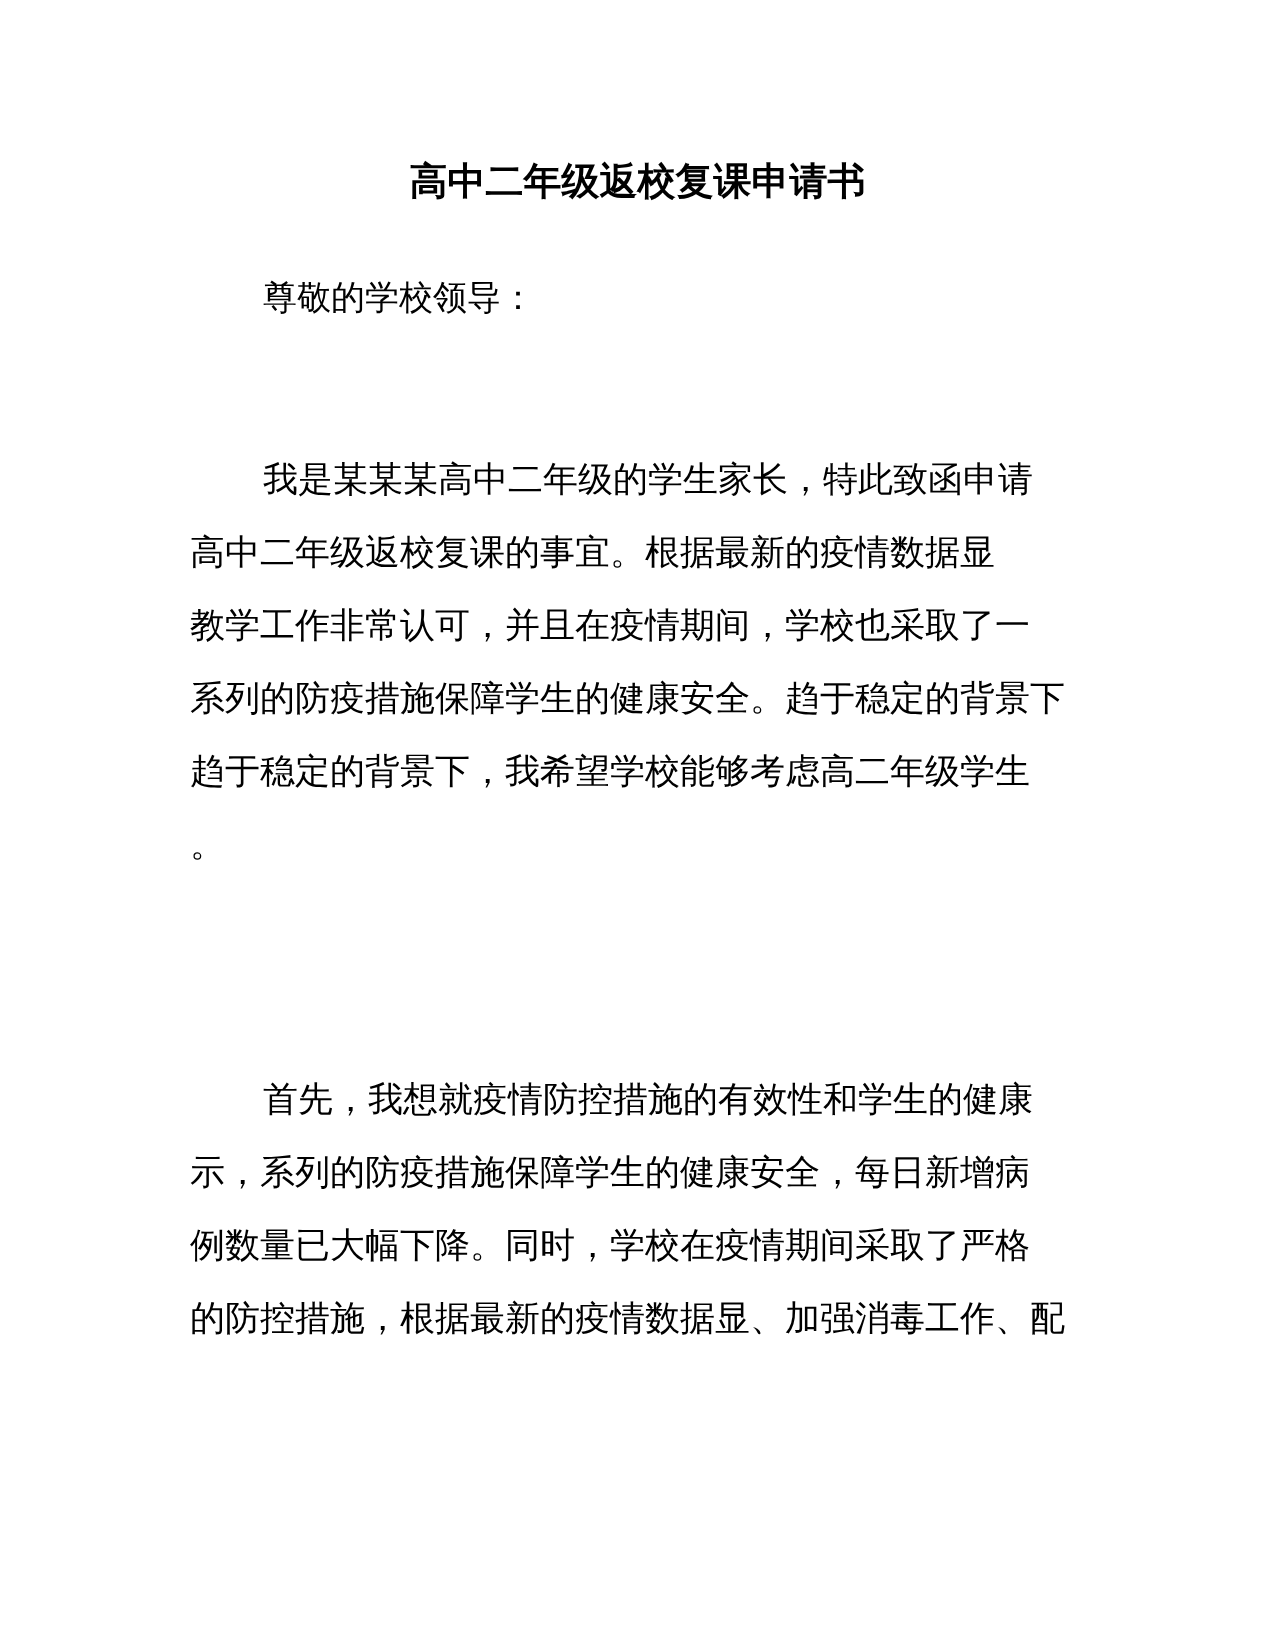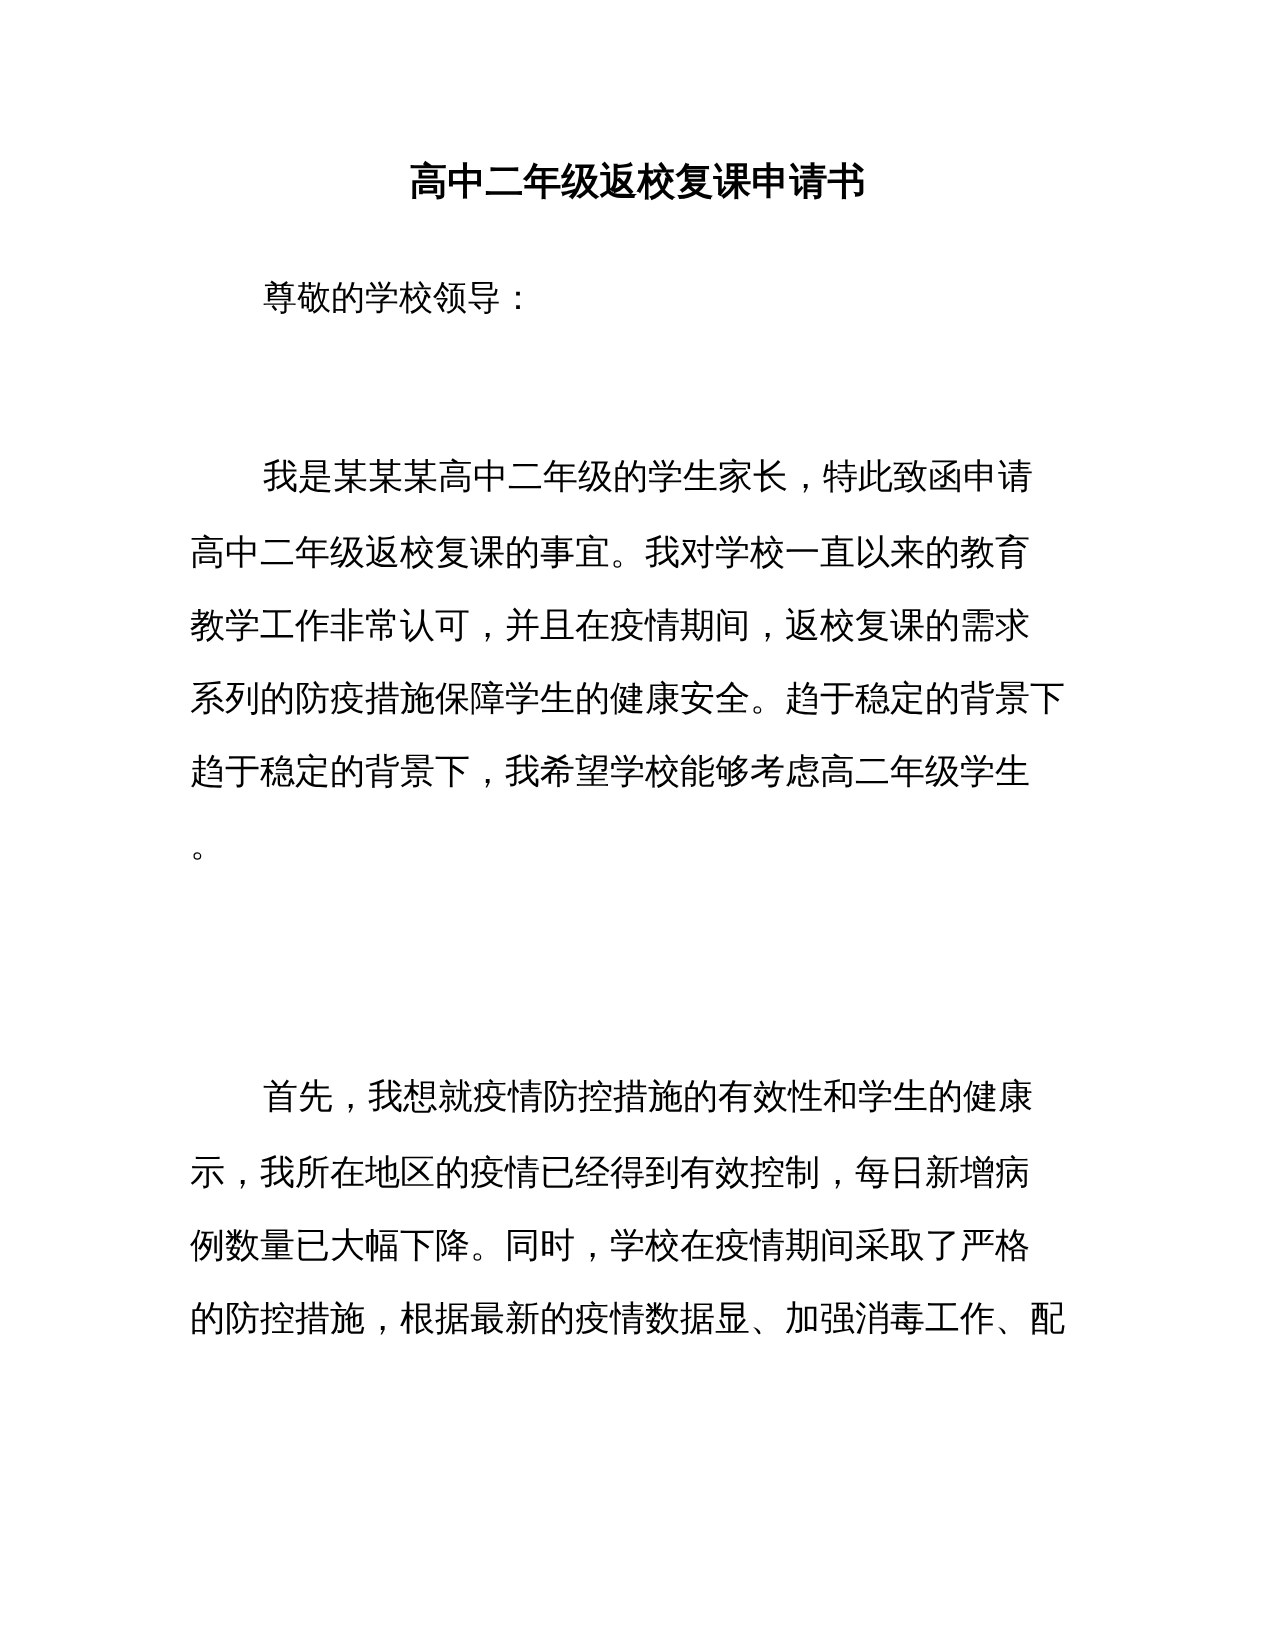--- a/index.html
+++ b/index.html
@@ -50,41 +50,40 @@
       font-size: 35px;
       line-height: 73px;
     }
     .line {
       display: block;
       white-space: nowrap;
       height: 73px;
     }
     .indent {
       padding-left: 73px;
-      font-family: Liberation Mono, monospace;
     }
     .p1 { top: 443px; }
     .p2 { top: 1063px; }
   </style>
 </head>
 <body>
 
 <div class="page">
   <div class="title">高中二年级返校复课申请书</div>
 
   <div class="salutation">尊敬的学校领导：</div>
 
   <div class="para p1">
     <span class="line indent">我是某某某高中二年级的学生家长，特此致函申请</span>
-    <span class="line">高中二年级返校复课的事宜。我对学校一直以来的教育</span>
-    <span class="line">教学工作非常认可，并且在疫情期间，返校复课的需求</span>
+    <span class="line">高中二年级返校复课的事宜。根据最新的疫情数据显</span>
+    <span class="line">教学工作非常认可，并且在疫情期间，学校也采取了一</span>
     <span class="line">系列的防疫措施保障学生的健康安全。趋于稳定的背景下</span>
     <span class="line">趋于稳定的背景下，我希望学校能够考虑高二年级学生</span>
     <span class="line">。</span>
   </div>
 
   <div class="para p2">
     <span class="line indent">首先，我想就疫情防控措施的有效性和学生的健康</span>
-    <span class="line">示，我所在地区的疫情已经得到有效控制，每日新增病</span>
+    <span class="line">示，系列的防疫措施保障学生的健康安全，每日新增病</span>
     <span class="line">例数量已大幅下降。同时，学校在疫情期间采取了严格</span>
     <span class="line">的防控措施，根据最新的疫情数据显、加强消毒工作、配</span>
   </div>
 </div>
 
 </body></html>

